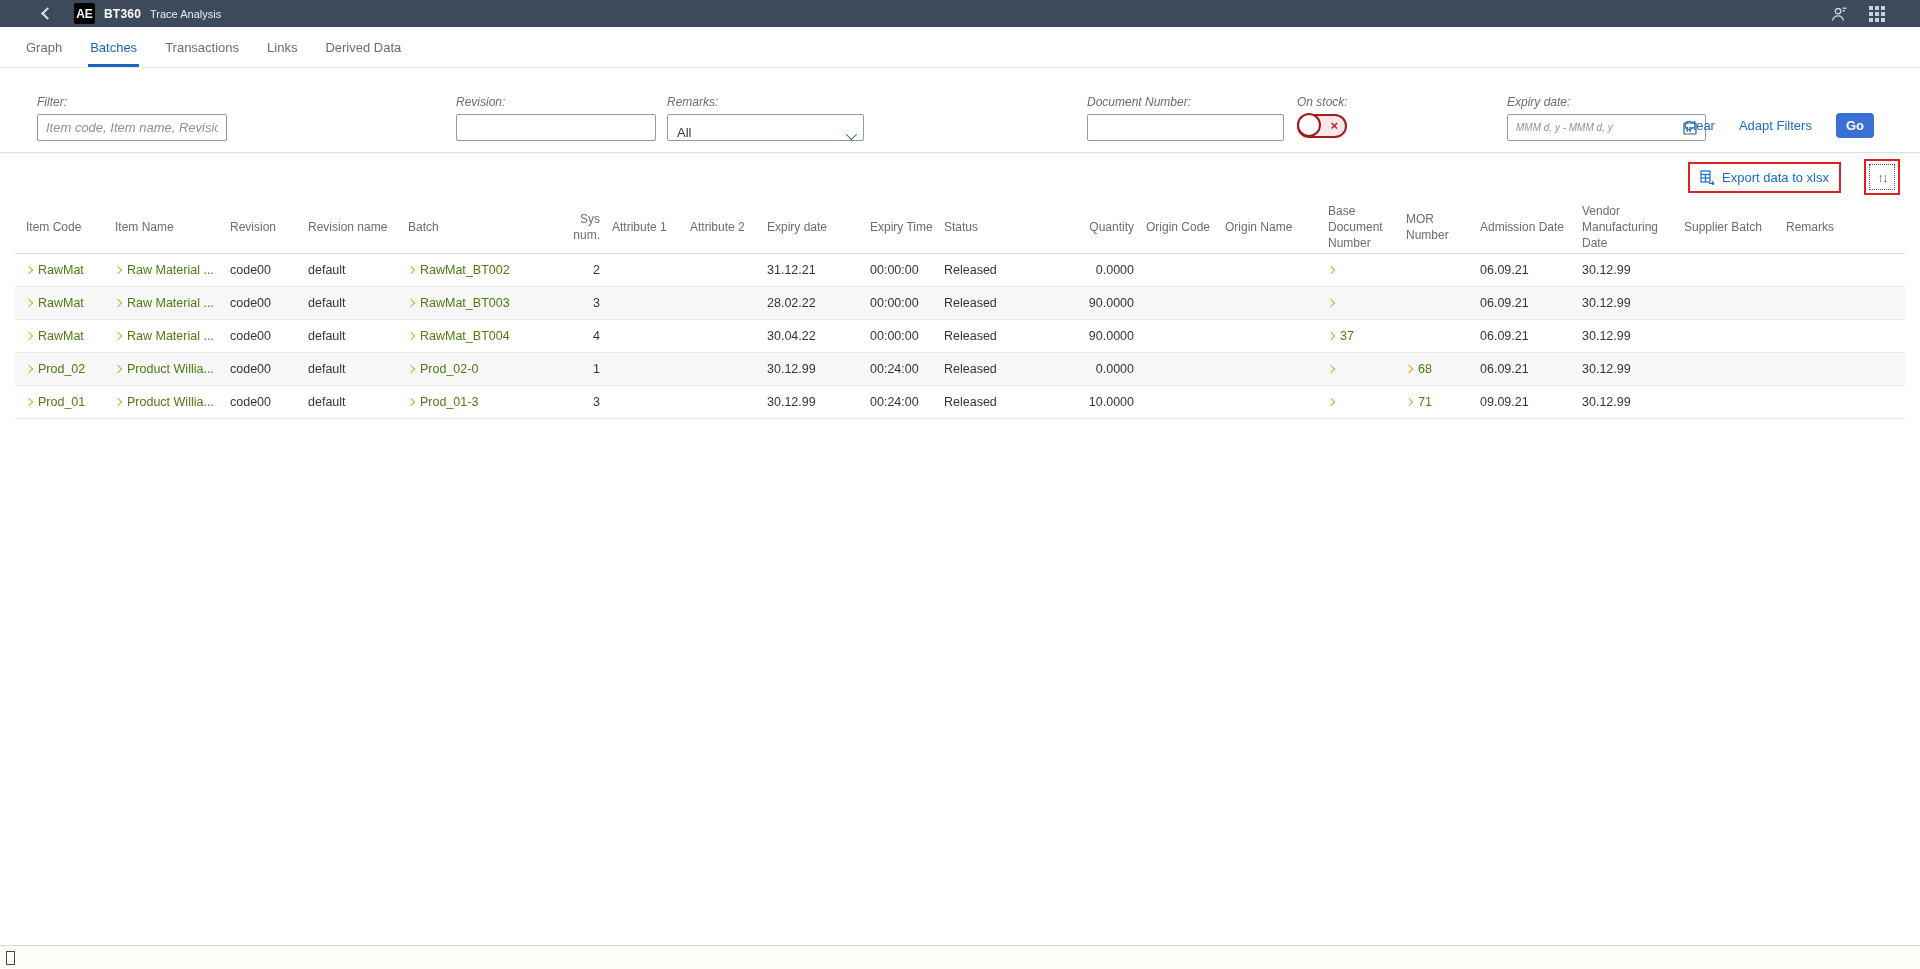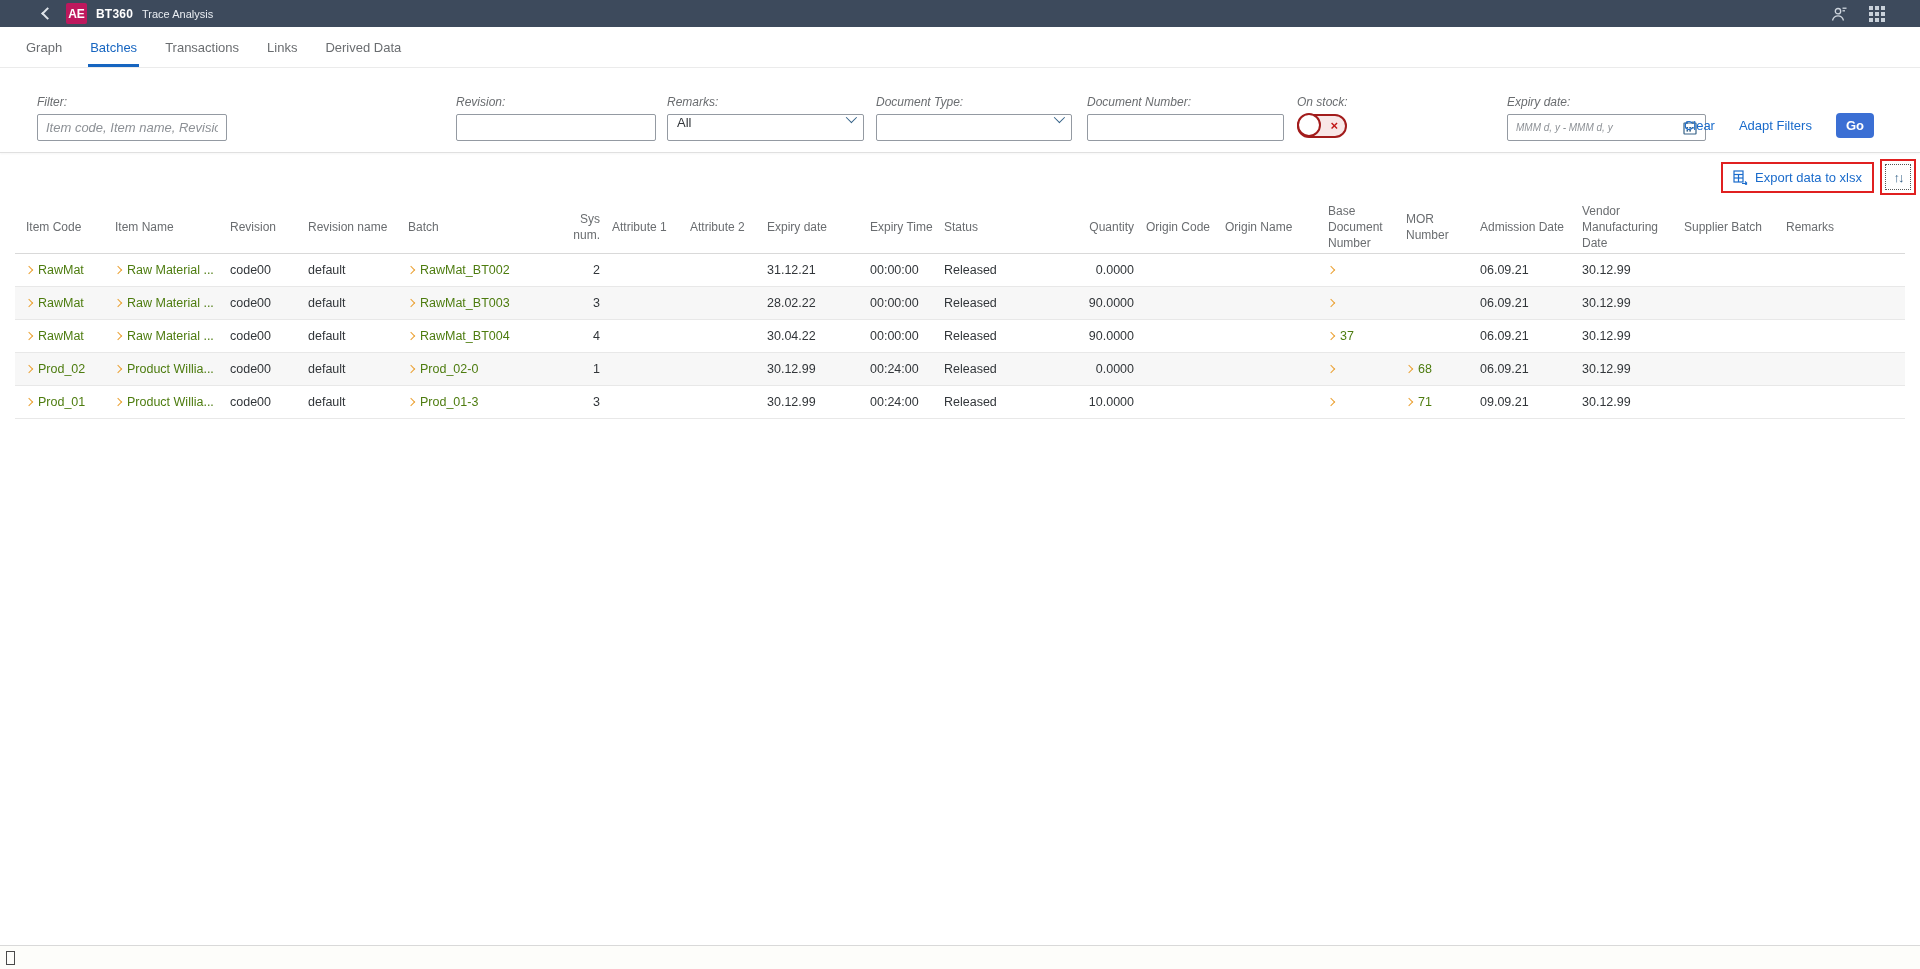--- a/index.html
+++ b/index.html
@@ -3,58 +3,58 @@
 <meta charset="utf-8">
 <style>
   html,body{margin:0;padding:0;}
   body{width:1920px;height:969px;position:relative;overflow:hidden;background:#fff;
        font-family:"Liberation Sans",sans-serif;color:#32363a;}
 
   
   .shell{height:27px;background:#3d4a5c;display:flex;align-items:center;color:#fff;}
   .back-btn{margin-left:40px;width:14px;height:14px;display:flex;align-items:center;justify-content:center;cursor:pointer;}
   .back-chev{width:7px;height:7px;border-left:2px solid #dfe4ea;border-bottom:2px solid #dfe4ea;transform:rotate(45deg);}
-  .logo-tile{width:21px;height:21px;margin-left:12px;background:#be185d;border-radius:2px;
+  .logo-tile{width:21px;height:21px;margin-left:20px;background:#000000;border-radius:2px;
              display:flex;align-items:center;justify-content:center;font-size:12px;font-weight:700;color:#fff;}
   .app-code{margin-left:9px;font-size:12px;font-weight:700;letter-spacing:.2px;}
   .app-title{margin-left:9px;font-size:11px;color:#e9edf2;}
   .shell-right{margin-left:auto;margin-right:34px;display:flex;align-items:center;gap:20px;}
   .shell-icon{width:18px;height:18px;display:flex;align-items:center;justify-content:center;cursor:pointer;}
 
   
   .tabbar{height:40px;border-bottom:1px solid #ebebeb;display:flex;align-items:stretch;padding-left:26px;gap:28px;background:#fff;}
   .tab{display:flex;align-items:center;font-size:13px;color:#6a6d70;cursor:pointer;position:relative;}
   .tab.active{color:#1665c0;}
   .tab.active::after{content:"";position:absolute;left:-2px;right:-2px;bottom:0;height:3px;background:#1665c0;}
 
   
   .filters{position:relative;height:84px;border-bottom:1px solid #e0e0e0;background:#fff;box-shadow:0 1px 2px rgba(0,0,0,.04);}
   .ffield{position:absolute;top:27px;}
   .flabel{display:block;font-size:12px;color:#6a6d70;margin-bottom:5px;white-space:nowrap;font-style:italic;}
   .fin{height:27px;width:100%;box-sizing:border-box;border:1px solid #949aa2;border-radius:2px;
        font-size:13px;padding:0 8px;color:#32363a;background:#fff;font-family:"Liberation Sans",sans-serif;}
   .fin::placeholder{font-style:italic;color:#8d9196;}
   .fselect{height:27px;box-sizing:border-box;border:1px solid #949aa2;border-radius:2px;background:#fff;
-           display:flex;align-items:flex-start;justify-content:space-between;padding:0 9px;font-size:13px;cursor:pointer;}
+           display:flex;align-items:flex-end;justify-content:space-between;padding:0 9px;font-size:13px;cursor:pointer;}
   .chev-down{width:7px;height:7px;border-right:1.5px solid #346187;border-bottom:1.5px solid #346187;transform:rotate(45deg) translateY(-2px);}
   .fdate{height:27px;box-sizing:border-box;border:1px solid #949aa2;border-radius:2px;background:#fff;
          display:flex;align-items:center;padding:0 7px 0 0;}
   .fdate input{flex:1;border:none;outline:none;height:23px;font-size:10px;padding:0 8px;min-width:0;font-family:"Liberation Sans",sans-serif;}
   .fdate input::placeholder{font-style:italic;color:#8d9196;}
   .switch{position:relative;width:46px;height:20px;margin-top:3px;border:2px solid #a21c1c;background:#f8e7e7;border-radius:12px;cursor:pointer;}
   .switch-knob{position:absolute;left:-2px;top:-3px;width:24px;height:24px;box-sizing:border-box;
                background:#fff;border:2px solid #a21c1c;border-radius:50%;}
   .switch-x{position:absolute;right:7px;top:50%;transform:translateY(-52%);color:#c01919;font-weight:700;font-size:13px;line-height:1;}
   .factions{position:absolute;top:45px;right:46px;display:flex;align-items:center;gap:24px;}
   .flink{font-size:13px;color:#1a6bcb;text-decoration:none;cursor:pointer;white-space:nowrap;}
   .go-btn{background:#3b6fd4;color:#fff;border:none;border-radius:4px;font-size:13px;font-weight:700;
           padding:5px 10px;cursor:pointer;font-family:"Liberation Sans",sans-serif;}
 
   
-  .toolbar{height:48px;display:flex;justify-content:flex-end;align-items:center;padding-right:4px;gap:6px;}
+  .toolbar{height:48px;display:flex;justify-content:flex-end;align-items:center;padding-right:20px;gap:23px;}
   .redbox{border:2px solid #e02020;padding:3px;display:flex;align-items:center;}
   .export-btn{display:flex;align-items:center;gap:7px;background:#fff;border:none;color:#1a6bcb;
               font-size:13px;padding:3px 7px;cursor:pointer;font-family:"Liberation Sans",sans-serif;}
   .sort-btn{width:26px;height:26px;background:#fff;border:1px dotted #555;color:#346187;
             font-size:13px;display:flex;align-items:center;justify-content:center;cursor:pointer;letter-spacing:-2px;}
 
   
   table{margin:0 15px;width:1890px;border-collapse:collapse;table-layout:fixed;}
   th{font-size:12px;font-weight:400;color:#6a6d70;text-align:left;vertical-align:middle;height:52px;
      padding:0 8px 0 0;line-height:1.35;border-bottom:1px solid #d9d9d9;cursor:pointer;}
@@ -132,27 +132,20 @@
     <input class="fin" placeholder="Item code, Item name, Revision, Rev..." style="">
   </div>
   <div class="ffield" style="left:456px;width:200px;">
     <label class="flabel">Revision:</label>
     <input class="fin" style="">
   </div>
   <div class="ffield" style="left:667px;width:197px;">
     <label class="flabel">Remarks:</label>
     <div class="fselect">
       <span>All</span>
-      <span class="chev-down"></span>
-    </div>
-  </div>
-  <div class="ffield" style="left:876px;width:196px;">
-    <label class="flabel">Document Type:</label>
-    <div class="fselect">
-      <span></span>
       <span class="chev-down"></span>
     </div>
   </div>
   <div class="ffield" style="left:1087px;width:197px;">
     <label class="flabel">Document Number:</label>
     <input class="fin" style="">
   </div>
   <div class="ffield" style="left:1297px;width:60px;">
     <label class="flabel">On stock:</label>
     <div class="switch">

